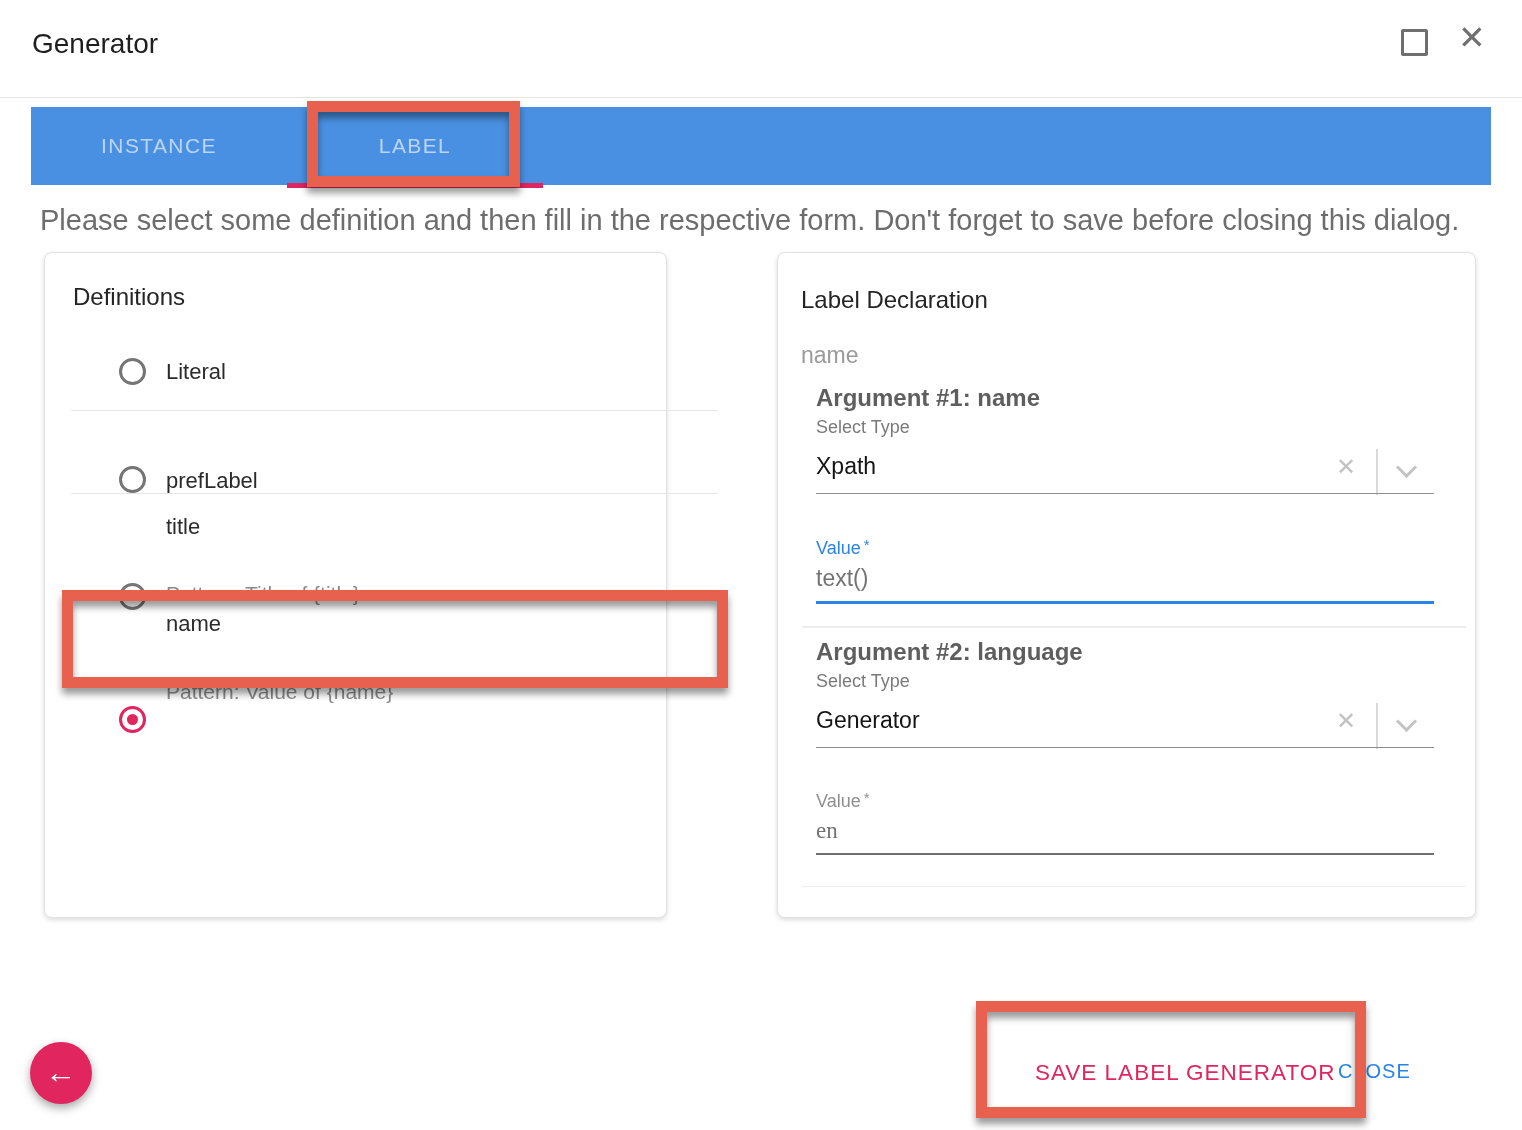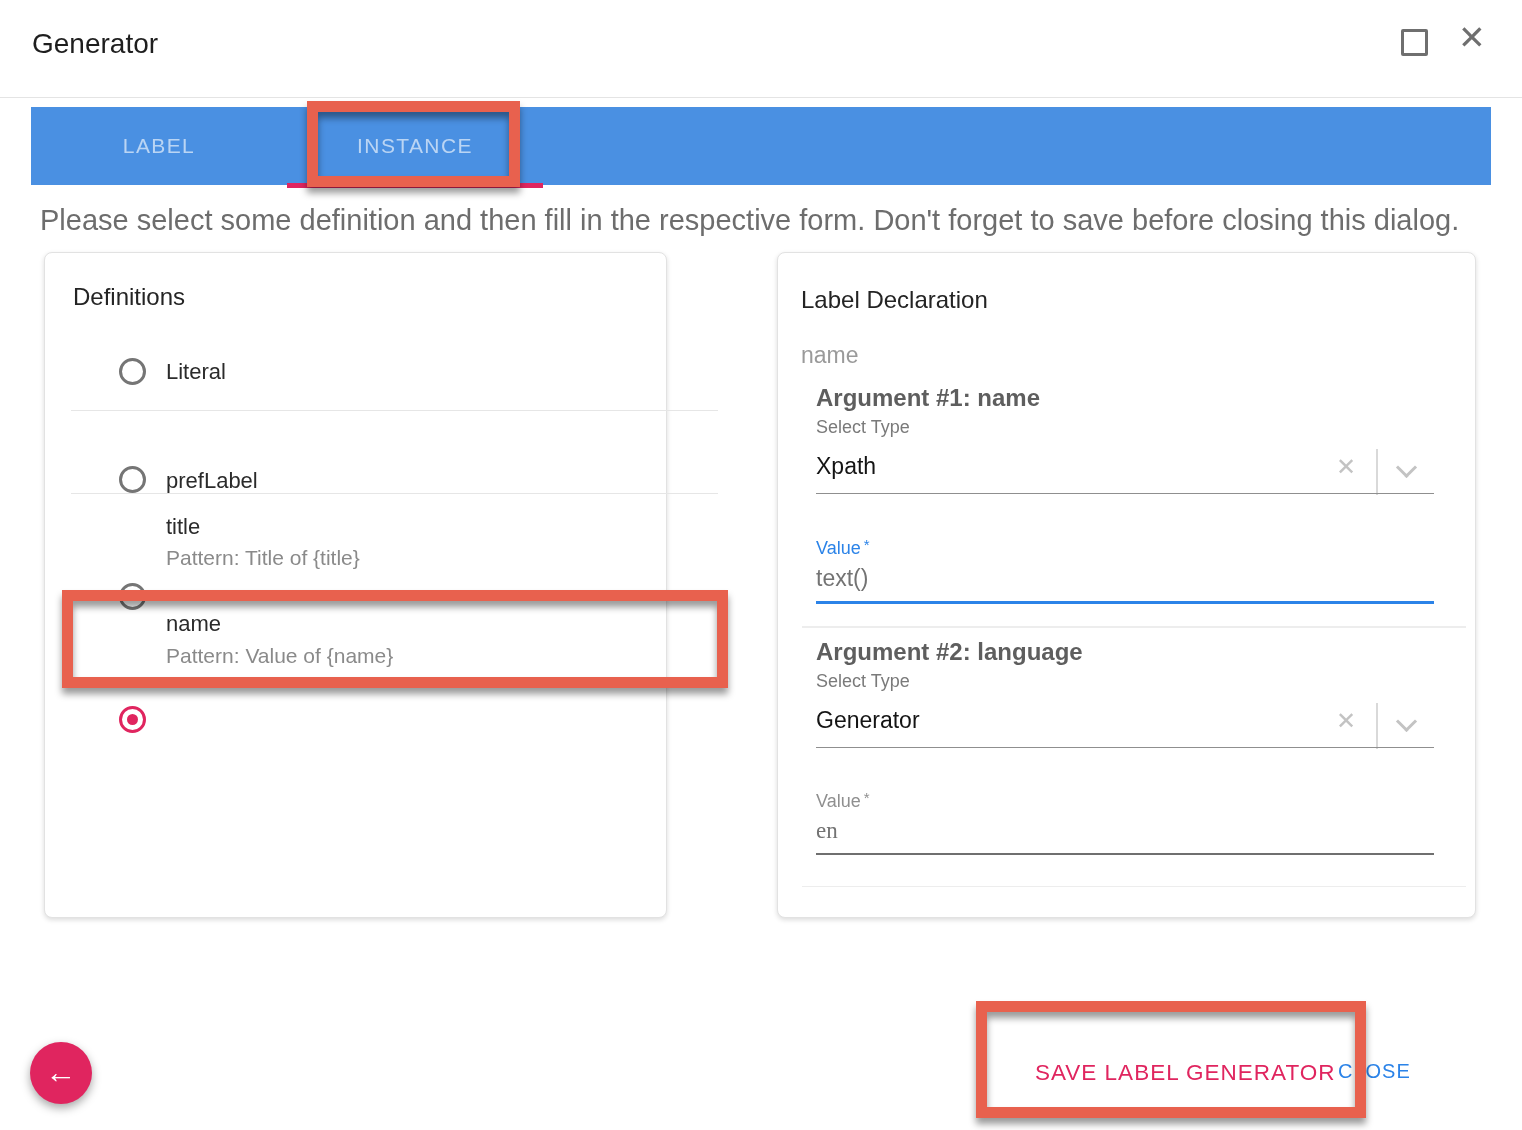--- a/index.html
+++ b/index.html
@@ -60,21 +60,21 @@
     position:relative; width:27px; height:27px;
     border:3px solid #757575; border-radius:50%;
     background:#fff; cursor:pointer;
   }
   .radio.checked { border-color: var(--crimson, #e0255f); }
   .radio.checked::after {
     content:""; position:absolute; inset:5px;
     background: var(--crimson, #e0255f); border-radius:50%;
   }
   .opt-label   { font-size:22px; color:#2b2b2b; cursor:pointer; }
-  .opt-pattern { font-size:21px; color:#8a8a8a; }
+  .opt-pattern { font-size:21px; color:#8a8a8a;margin-top:36px; }
   .list-divider { height:1px; background:#e6e6e6; }
 
   
   .decl-sub { font-size:23px; color:#9a9a9a; }
   .arg-heading { font-size:24px; font-weight:bold; color:#5e5e5e; }
   .type-label { font-size:18px; color:#7a7a7a; }
   .type-value { font-size:23px; color:#141414; cursor:pointer; }
   .clear-x { font-size:24px; color:#c3c3c3; line-height:1; cursor:pointer; }
   .vdiv { width:2px; background:#d9d9d9; }
   .chev {
@@ -129,22 +129,22 @@
 <body>
 
 <div class="screen">
 
   <div class="abs app-title">Generator</div>
   <div class="abs win-max"></div>
   <div class="abs win-close">✕</div>
   <div class="abs header-divider"></div>
 
   <div class="abs tabbar">
+    <div class="tab">INSTANCE</div>
     <div class="tab">LABEL</div>
-    <div class="tab">INSTANCE</div>
     <div class="tab-indicator"></div>
   </div>
 
   <div class="abs instruction">Please select some definition and then fill in the respective form. Don't forget to save before closing this dialog.</div>
 
   <div class="abs card card-left">
     <div class="abs defs-heading" style="left:28px; top:30px;">Definitions</div>
 
     <div class="abs radio" style="left:74px; top:105px;"></div>
     <div class="abs opt-label" style="left:121px; top:106px;">Literal</div>

